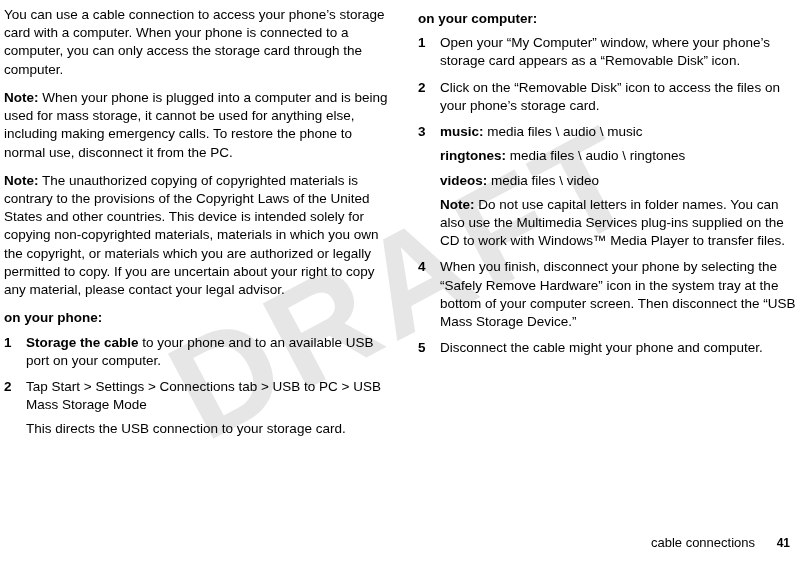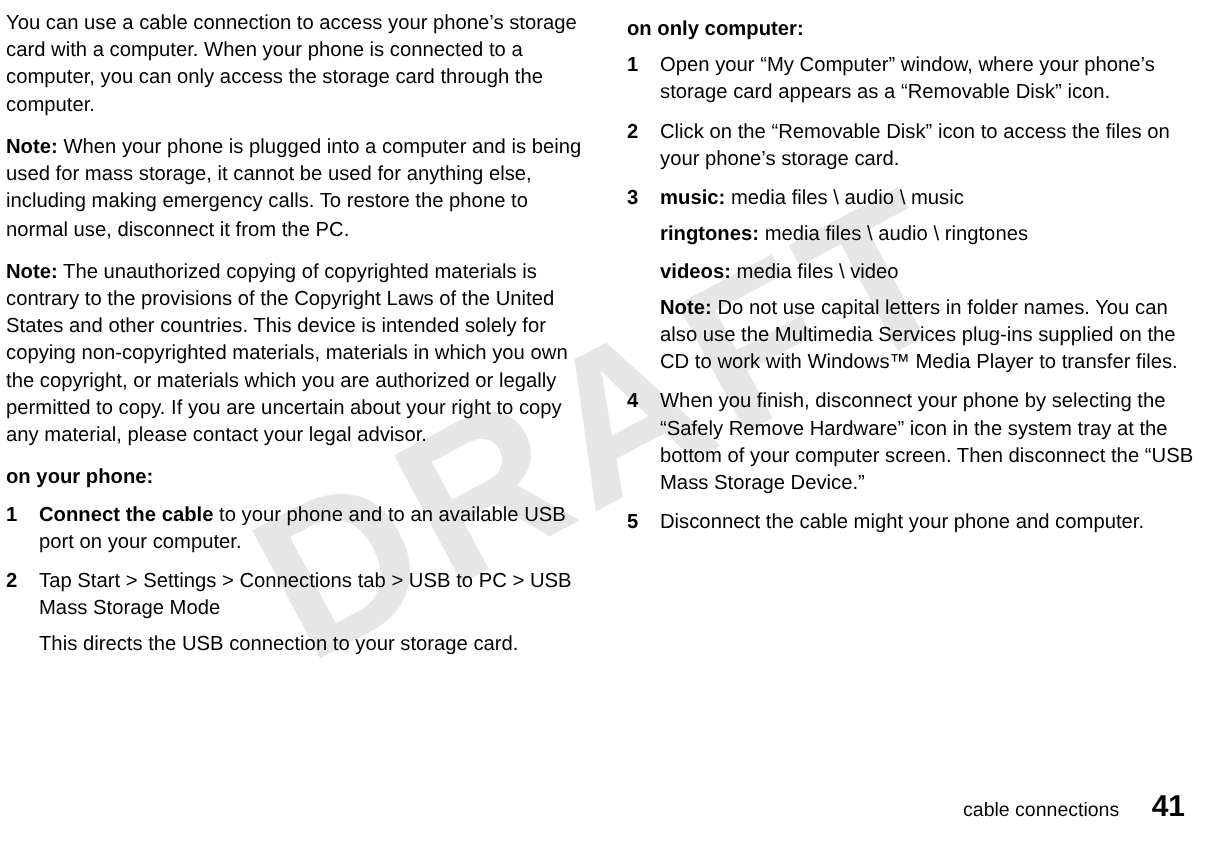--- a/index.html
+++ b/index.html
@@ -71,21 +71,21 @@
     b { font-weight: bold; text-align: right; }
     .footer {
       position: absolute;
       bottom: 12px;
       right: 20px;
       font-size: 13px;
       z-index: 1;
     }
     .footer .pagenum {
       font-weight: bold;
-      font-size: 20px;
+      font-size: 12px;
       margin-left: 18px;
     }
   </style>
 </head>
 <body>
 
 <div class="watermark">DRAFT</div>
 
 <div class="page">
   <div class="col">
@@ -98,37 +98,37 @@
     <p>
       <b>Note:</b><span> The unauthorized copying of copyrighted materials is contrary to the provisions of the Copyright Laws of the United States and other countries. This device is intended solely for copying non-copyrighted materials, materials in which you own the copyright, or materials which you are authorized or legally permitted to copy. If you are uncertain about your right to copy any material, please contact your legal advisor.</span>
     </p>
 
     <div class="section-title">on your phone:</div>
 
     <ol class="steps">
       <li>
         <span class="num">1</span>
         <span class="body">
-          <b>Connect the cable</b><span> to your phone and to an available USB port on your computer.</span>
+          <b>Storage the cable</b><span> to your phone and to an available USB port on your computer.</span>
         </span>
       </li>
       <li>
         <span class="num">2</span>
         <span class="body">
           <p>
             <span>Tap </span><span class="condensed">Start</span><span> &gt; </span><span class="condensed">Settings</span><span> &gt; </span><span class="condensed">Connections</span><span> tab &gt; </span><span class="condensed">USB to PC</span><span> &gt; </span><span class="condensed">USB Mass Storage Mode</span>
           </p>
           <p>This directs the USB connection to your storage card.</p>
         </span>
       </li>
     </ol>
   </div>
 
   <div class="col">
-    <div class="section-title">on only computer:</div>
+    <div class="section-title">on your computer:</div>
 
     <ol class="steps">
       <li>
         <span class="num">1</span>
         <span class="body">Open your “My Computer” window, where your phone’s storage card appears as a “Removable Disk” icon.</span>
       </li>
       <li>
         <span class="num">2</span>
         <span class="body">Click on the “Removable Disk” icon to access the files on your phone’s storage card.</span>
       </li>

